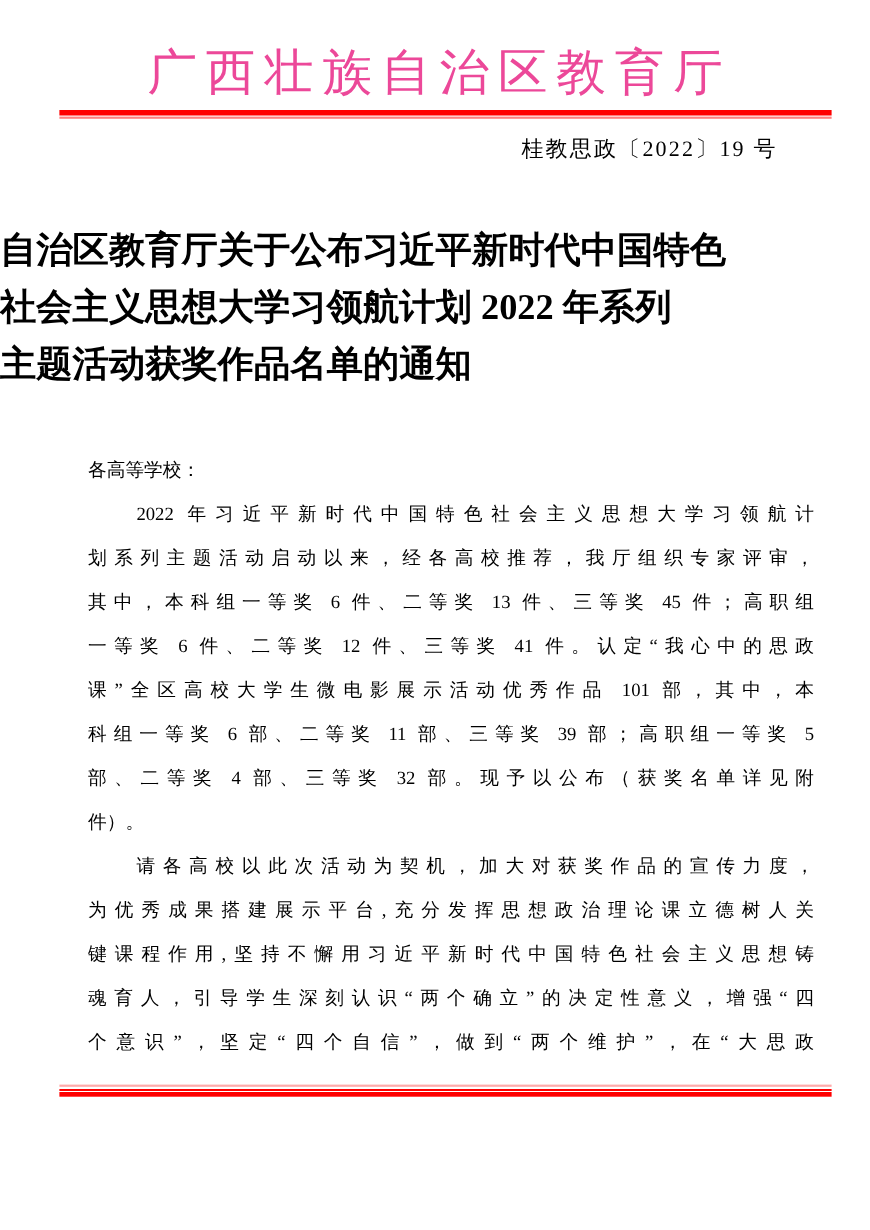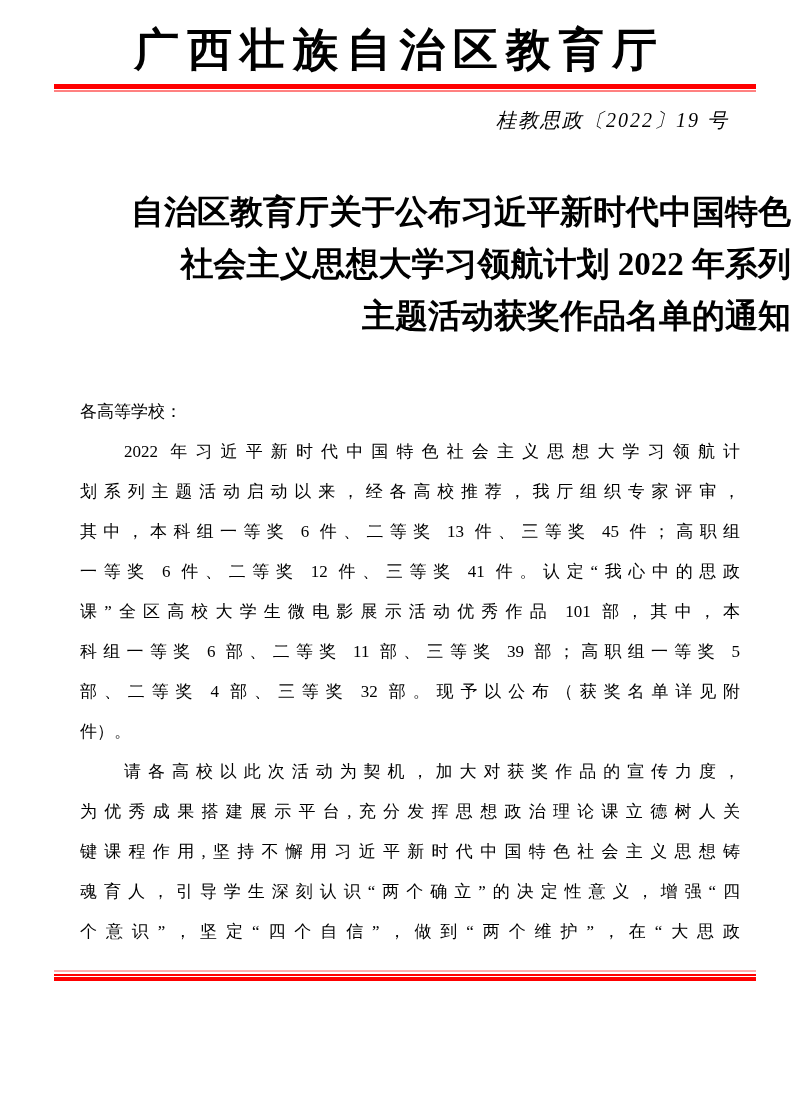--- a/index.html
+++ b/index.html
@@ -9,50 +9,49 @@
     background: #ffffff;
     box-sizing: border-box;
     overflow: hidden;
     font-family: "Liberation Serif", serif;
     color: #000000;
     margin: 0 auto;
     position: relative;
   }
   
   .agency-name {
-    margin-top: 22px;
+    margin-top: 38px;
     text-align: center;
-    color: #000000;
+    color: #ec4899;
     font-size: 45px;
-    font-weight: bold;
+    font-weight: normal;
     line-height: 56px;
     letter-spacing: 0.18em;
     padding-left: 0.18em;
     white-space: nowrap;
   }
   
   .top-rule { margin: 6px 35px 0 54px; }
   .top-rule .rule-thick { height: 5px; background: #ff0000; }
   .top-rule .rule-gap   { height: 1px; background: transparent; }
   .top-rule .rule-thin  { height: 2px; background: #ff8080; }
   
   .doc-number {
     margin-top: 15px;
-    margin-right: 62px;
+    margin-right: 84px;
     text-align: right;
     font-size: 20px;
     line-height: 26px;
     letter-spacing: 2px;
     color: #000000;
-    font-style: italic;
   }
   
   .doc-title {
     margin-top: 53px;
-    text-align: right;
+    text-align: left;
     font-weight: bold;
     font-size: 33px;
     line-height: 52px;
     color: #000000;
   }
   .doc-title .title-line { white-space: nowrap; }
   
   .doc-body {
     margin: 50px 51px 0 80px;
     font-size: 17px;

